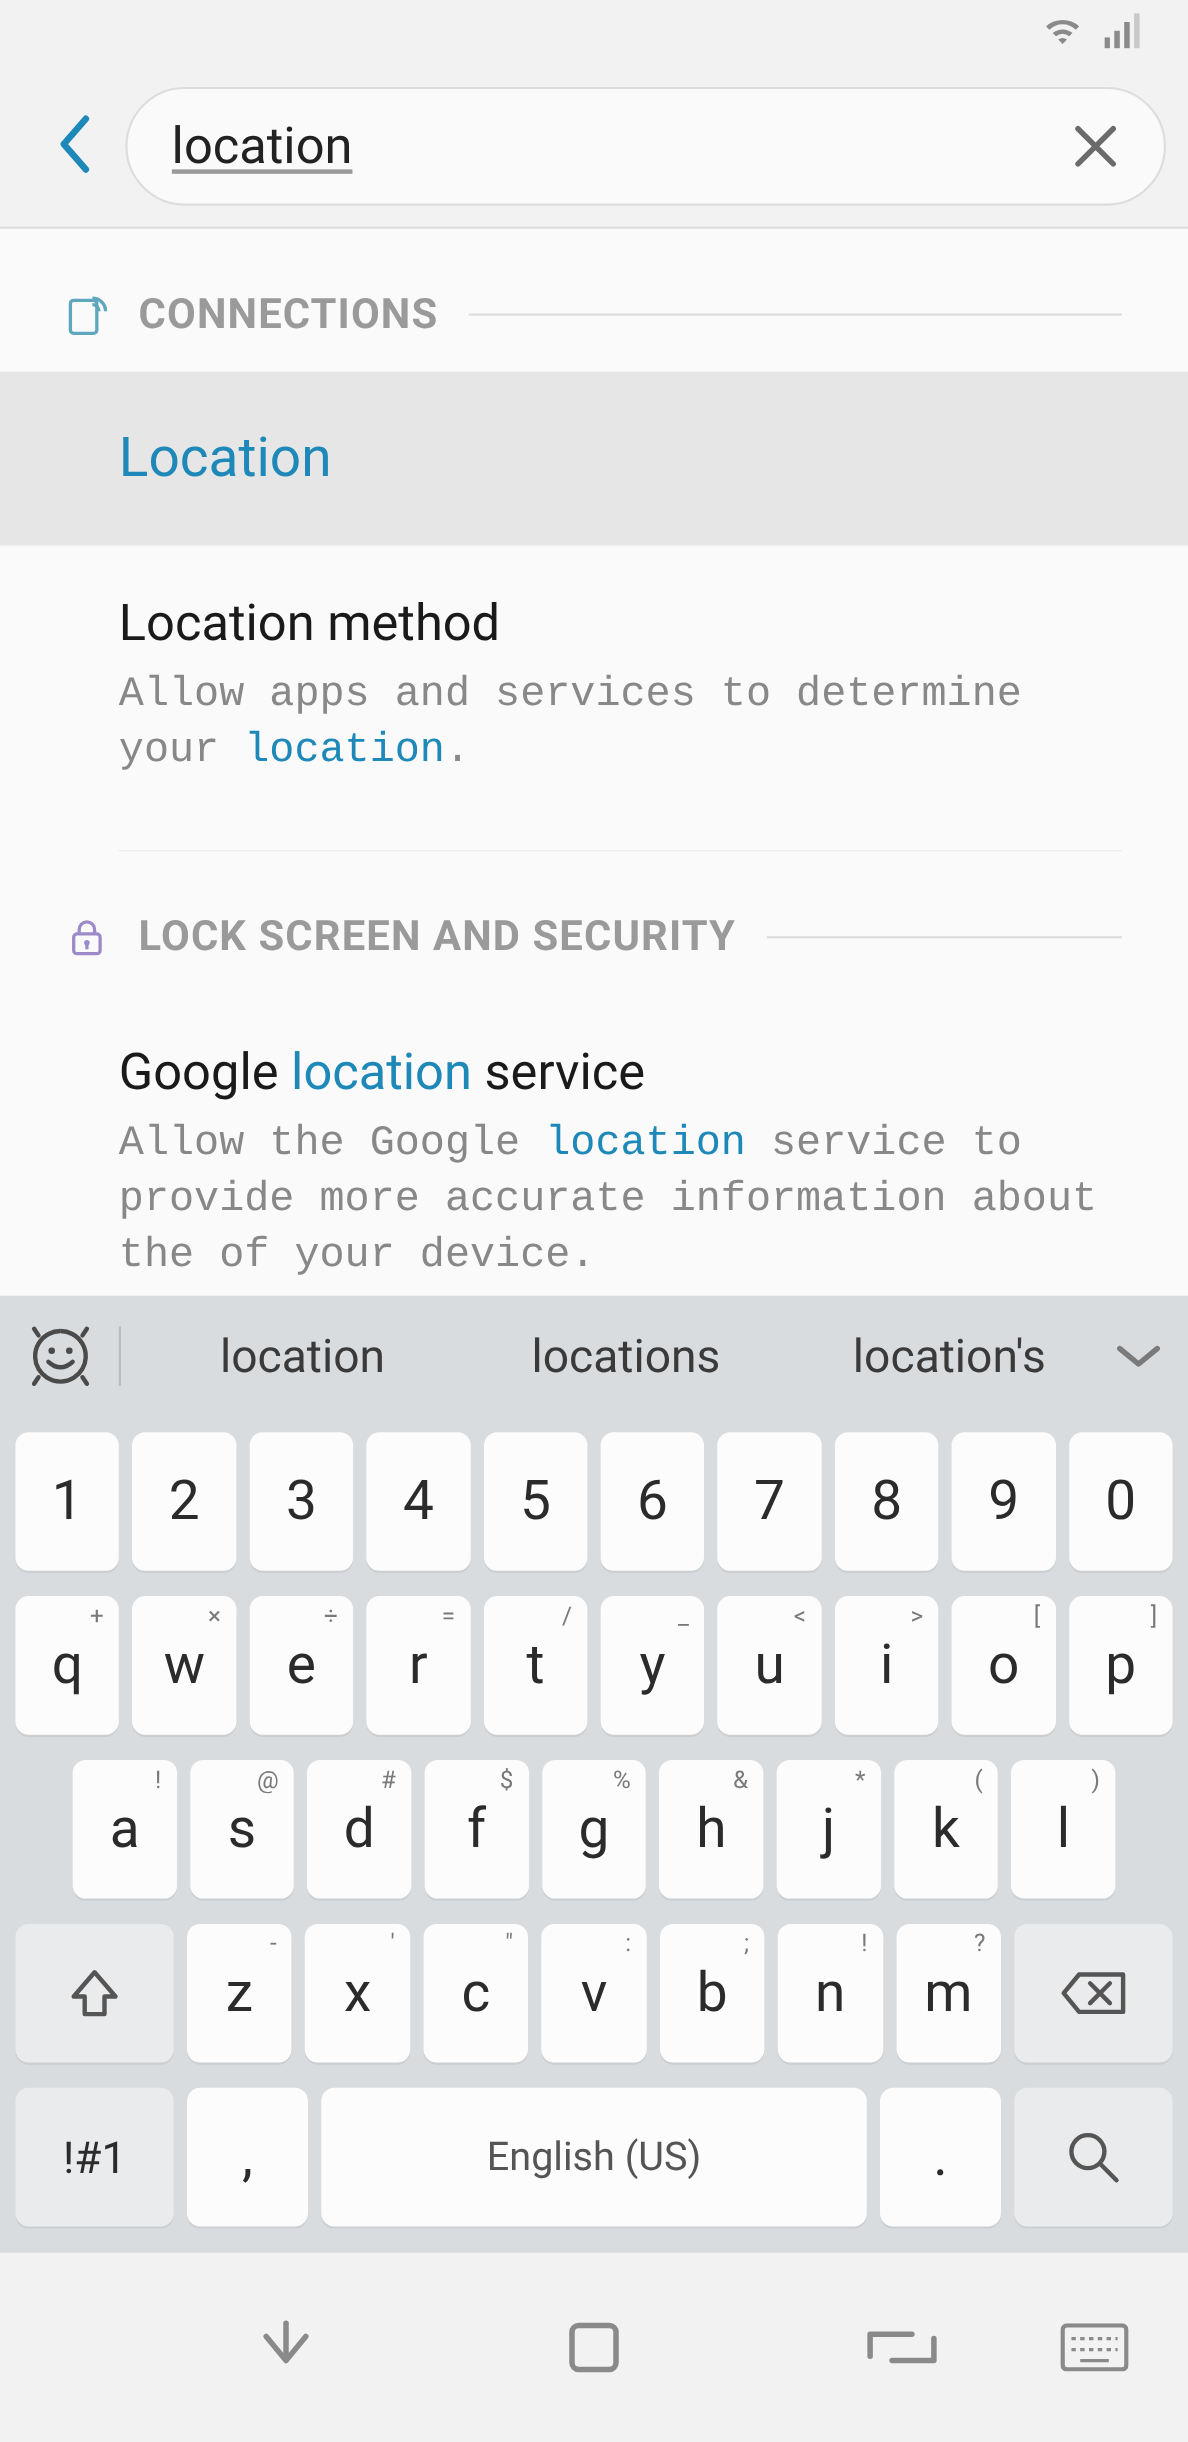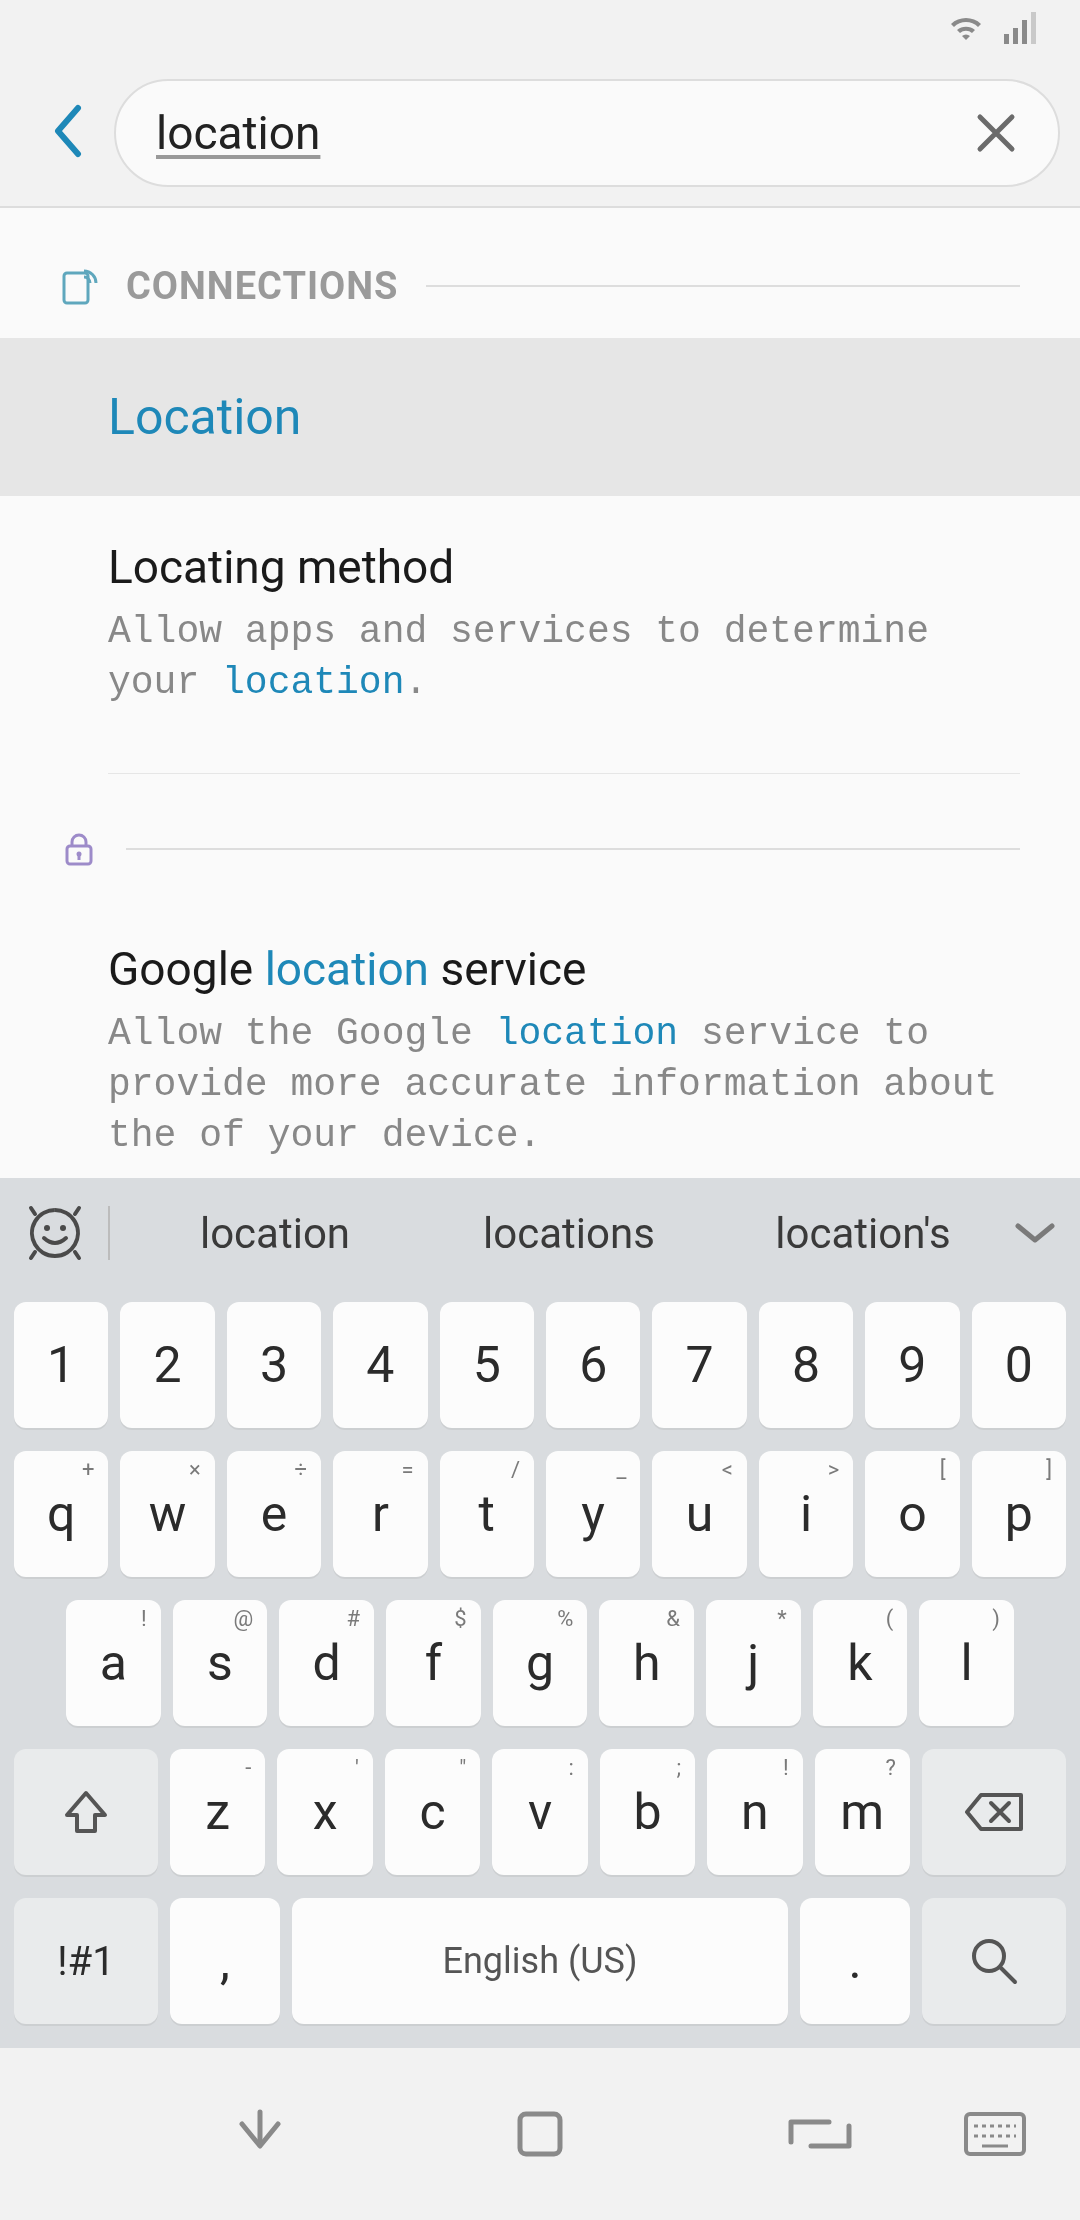--- a/index.html
+++ b/index.html
@@ -223,31 +223,32 @@
           <path d="M24 4 A12 12 0 0 1 36 16" stroke="#5fa7bd" stroke-width="3" fill="none"></path>
           <path d="M24 10 A6 6 0 0 1 30 16" stroke="#5fa7bd" stroke-width="3" fill="none"></path>
         </svg></span>
       <span class="cat-title">CONNECTIONS</span>
       <span class="hr"></span>
     </div>
     <div class="result-highlight">
       <div class="title">Location</div>
     </div>
     <div class="result-item">
-      <div class="r-title">Locating method</div>
+      <div class="r-title">Location method</div>
       <div class="r-desc">Allow apps and services to determine your <span class="hl">location</span>.</div>
     </div>
     <div class="divider-inner"></div>
     <div class="cat-header">
       <span class="cat-icon"><svg width="38" height="38" viewBox="0 0 38 38">
           <rect x="7" y="16" width="24" height="18" rx="3" stroke="#9d8bc9" stroke-width="3" fill="none"></rect>
           <path d="M12 16 V12 A7 7 0 0 1 26 12 V16" stroke="#9d8bc9" stroke-width="3" fill="none"></path>
           <circle cx="19" cy="24" r="2.5" fill="#9d8bc9"></circle>
           <line x1="19" y1="25" x2="19" y2="30" stroke="#9d8bc9" stroke-width="3"></line>
         </svg></span>
+      <span class="cat-title">LOCK SCREEN AND SECURITY</span>
       <span class="hr"></span>
     </div>
     <div class="result-item">
       <div class="r-title">Google <span class="hl">location</span> service</div>
       <div class="r-desc">Allow the Google <span class="hl">location</span> service to provide more accurate information about the  of your device.</div>
     </div>
   </div>
 
 <div class="kbd">
   <div class="sugg-bar">

